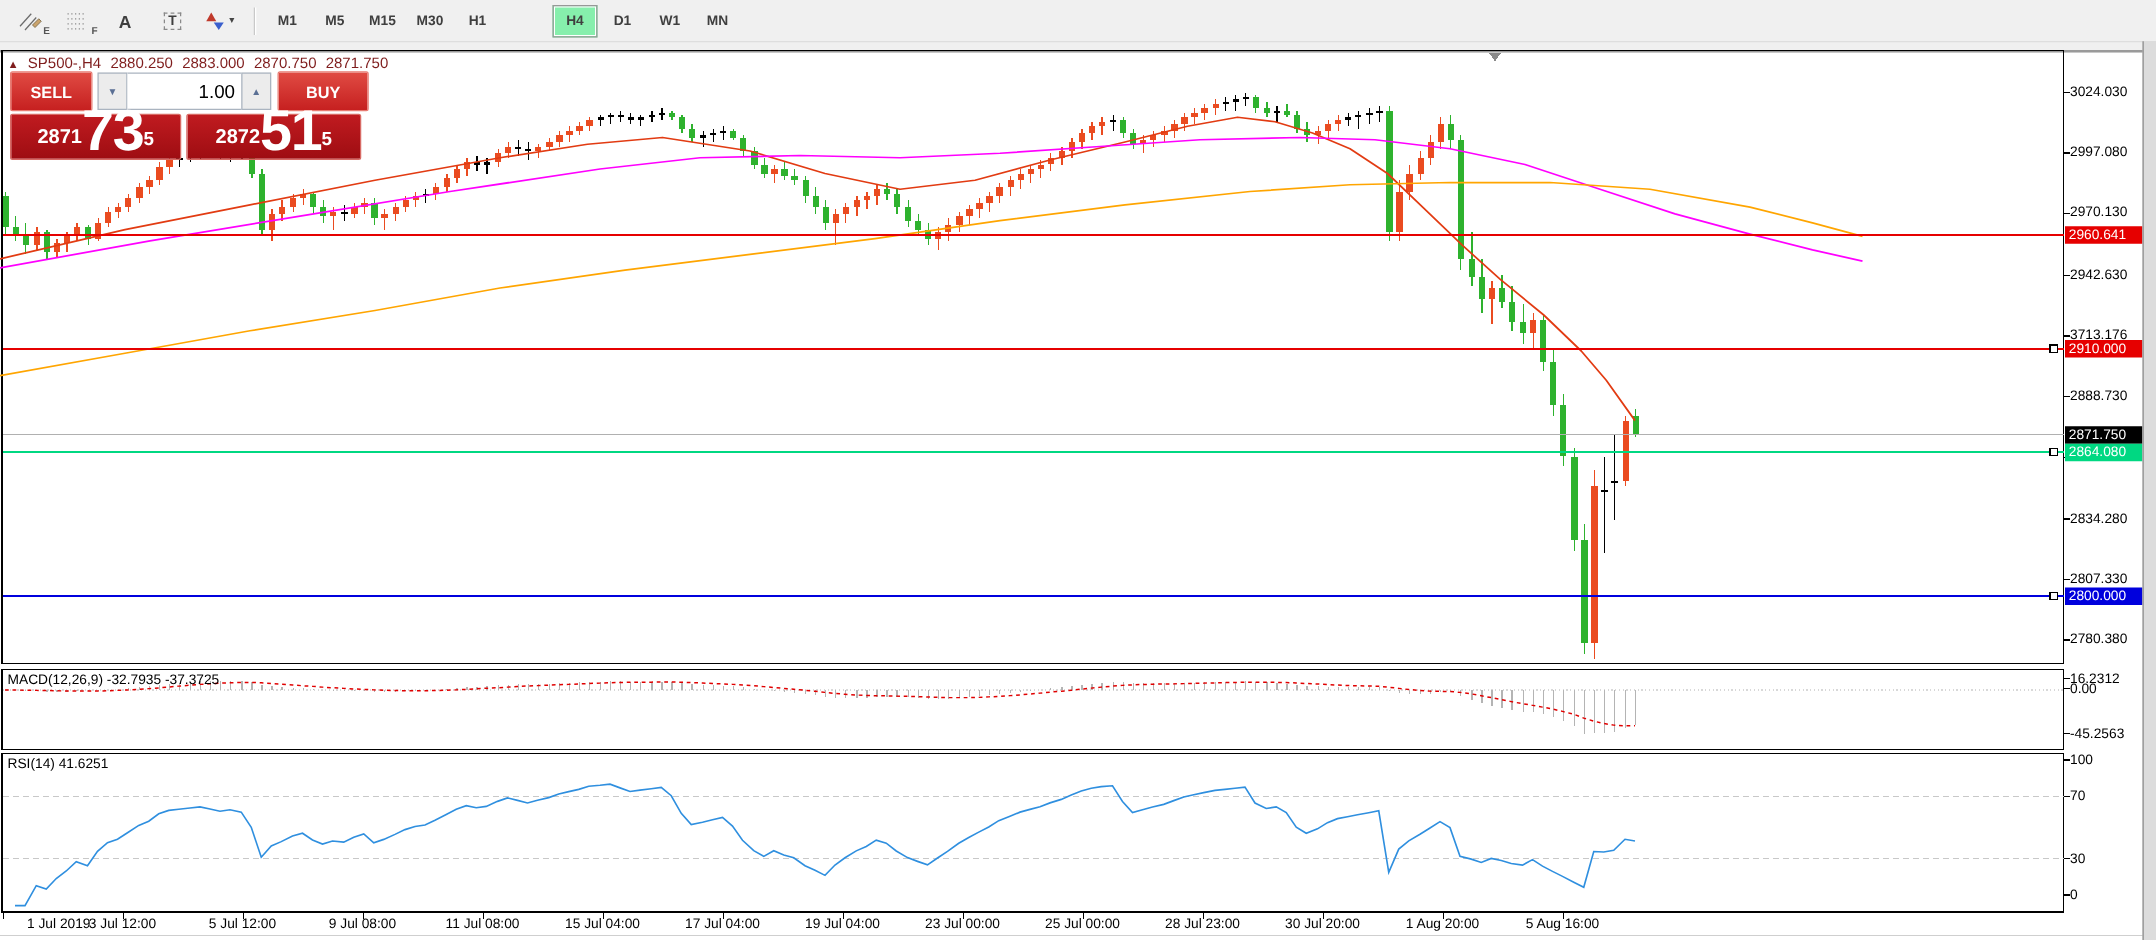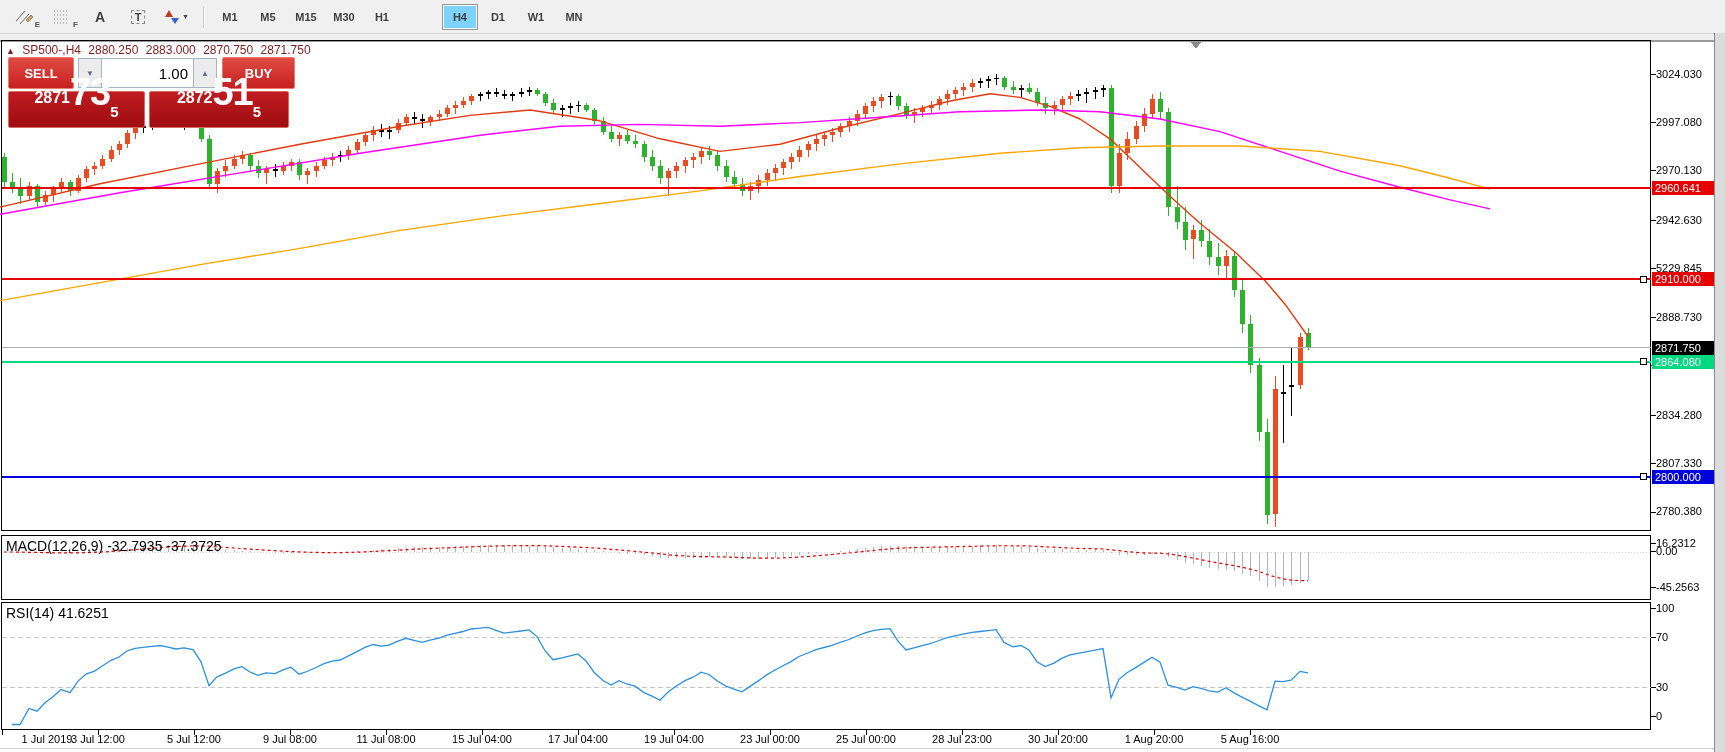--- a/index.html
+++ b/index.html
@@ -4,52 +4,52 @@
 <style>
   html,body{margin:0;padding:0;background:#fff;}
   #app{position:relative;width:1725px;height:752px;overflow:hidden;background:#fff;
        font-family:"Liberation Sans", sans-serif;-webkit-font-smoothing:none;}
   .abs{position:absolute;}
   
   #toolbar{position:absolute;left:0;top:0;width:1725px;height:33px;background:#f0f0f0;
            border-bottom:1px solid #d8d8d8;display:flex;align-items:center;}
   .toolbtn{height:24px;min-width:24px;margin:0 1px;display:flex;align-items:center;justify-content:center;
            color:#3f3f3f;font-size:11px;font-weight:700;padding:0 5px;border:1px solid transparent;cursor:default;position:relative;}
-  .toolbtn.active{border:1px solid #979797;background:#7dd3fc;box-shadow:inset 0 0 0 1px #ffffff;margin-left:41px;}
+  .toolbtn.active{border:1px solid #979797;background:#86efac;box-shadow:inset 0 0 0 1px #ffffff;margin-left:41px;}
   .toolsep{width:1px;height:22px;background:#c9c9c9;margin:0 7px;box-shadow:1px 0 0 #ffffff;}
   .subletter{position:absolute;right:1px;bottom:0;font-size:8px;font-weight:700;color:#555;}
   
   #divider{position:absolute;left:0;top:34px;width:1725px;height:6px;background:#f0f0f0;border-bottom:2px solid #9a9a9a;}
   
   #gfx{position:absolute;left:0;top:0;}
   .pricelabel{position:absolute;left:1652px;width:59px;height:14px;line-height:14px;font-size:11px;color:#000;
               padding-left:3px;white-space:nowrap;}
   .pricelabel.badge{color:#fff;}
   .axislabel{position:absolute;left:1656px;font-size:11px;color:#000;height:13px;line-height:13px;white-space:nowrap;}
   .timelabel{position:absolute;top:733px;font-size:11px;color:#000;white-space:nowrap;}
-  .indlabel{position:absolute;font-size:14px;color:#000;white-space:nowrap;}
+  .indlabel{position:absolute;font-size:11px;color:#000;white-space:nowrap;}
   
   #tradePanel{position:absolute;left:8px;top:57px;width:288px;}
   #row1{display:flex;height:32px;}
   .tradebtn{background:linear-gradient(#e04b43,#c62020);color:#fff;font-size:13px;font-weight:700;
             display:flex;align-items:center;justify-content:center;border:1px solid #e87b72;border-radius:2px;}
   #sellBtn{width:64px;}
   #buyBtn{width:71px;margin-left:5px;}
   #spinGroup{display:flex;align-items:stretch;margin-left:4px;height:30px;margin-top:1px;}
   .spinbtn{width:22px;background:#ececec;border:1px solid #aab4c0;display:flex;align-items:center;justify-content:center;
            color:#5a6f94;font-size:8px;}
   #volField{width:86px;background:#fff;border-top:1px solid #aab4c0;border-bottom:1px solid #aab4c0;
             font-size:15px;color:#000;display:flex;align-items:center;justify-content:flex-end;padding-right:5px;}
   #row2{display:flex;margin-top:2px;height:37px;}
   .pricetile{background:linear-gradient(#c01b20,#9e0d12);border:1px solid #d86a64;border-radius:2px;color:#fff;
-             display:flex;align-items:flex-end;justify-content:center;padding-bottom:18px;}
+             display:flex;align-items:flex-end;justify-content:center;padding-bottom:6px;}
   #sellTile{width:135px;}
   #buyTile{width:138px;margin-left:4px;}
   .bigfig{font-size:16px;font-weight:700;line-height:22px;}
-  .pips{font-size:38px;font-weight:700;line-height:34px;letter-spacing:-1px;}
+  .pips{font-size:46px;font-weight:700;line-height:34px;letter-spacing:-1px;}
   .frac{font-size:15px;font-weight:700;line-height:40px;align-self:flex-start;}
   #chartHeader{position:absolute;left:6px;top:43px;font-size:12px;color:#7f1d1d;white-space:nowrap;}
   #chartHeader span{margin-right:4px;}
   #rightStrip{position:absolute;left:1714px;top:33px;width:11px;height:719px;background:#dcdcdc;
               border-left:1px solid #8a8a8a;}
 </style>
 </head>
 <body>
 
 <div id="app">
@@ -680,21 +680,21 @@
   <div class="indlabel" style="left:6px;top:605px">
     <span>RSI(14)</span>
     <span>41.6251</span>
   </div>
 
   <div id="labels" class="abs" style="left:0;top:0;width:1725px;height:752px;pointer-events:none">
       <div class="axislabel" style="top:68px">3024.030</div>
       <div class="axislabel" style="top:116px">2997.080</div>
       <div class="axislabel" style="top:164px">2970.130</div>
       <div class="axislabel" style="top:214px">2942.630</div>
-      <div class="axislabel" style="top:262px">5229.845</div>
+      <div class="axislabel" style="top:262px">3713.176</div>
       <div class="axislabel" style="top:311px">2888.730</div>
       <div class="axislabel" style="top:359px">2861.780</div>
       <div class="axislabel" style="top:409px">2834.280</div>
       <div class="axislabel" style="top:457px">2807.330</div>
       <div class="axislabel" style="top:505px">2780.380</div>
       <div class="pricelabel badge" style="top:181px;background:#e60000">2960.641</div>
       <div class="pricelabel badge" style="top:272px;background:#e60000">2910.000</div>
       <div class="pricelabel badge" style="top:341px;background:#000000">2871.750</div>
       <div class="pricelabel badge" style="top:355px;background:#00d882">2864.080</div>
       <div class="pricelabel badge" style="top:470px;background:#0000dd">2800.000</div>

